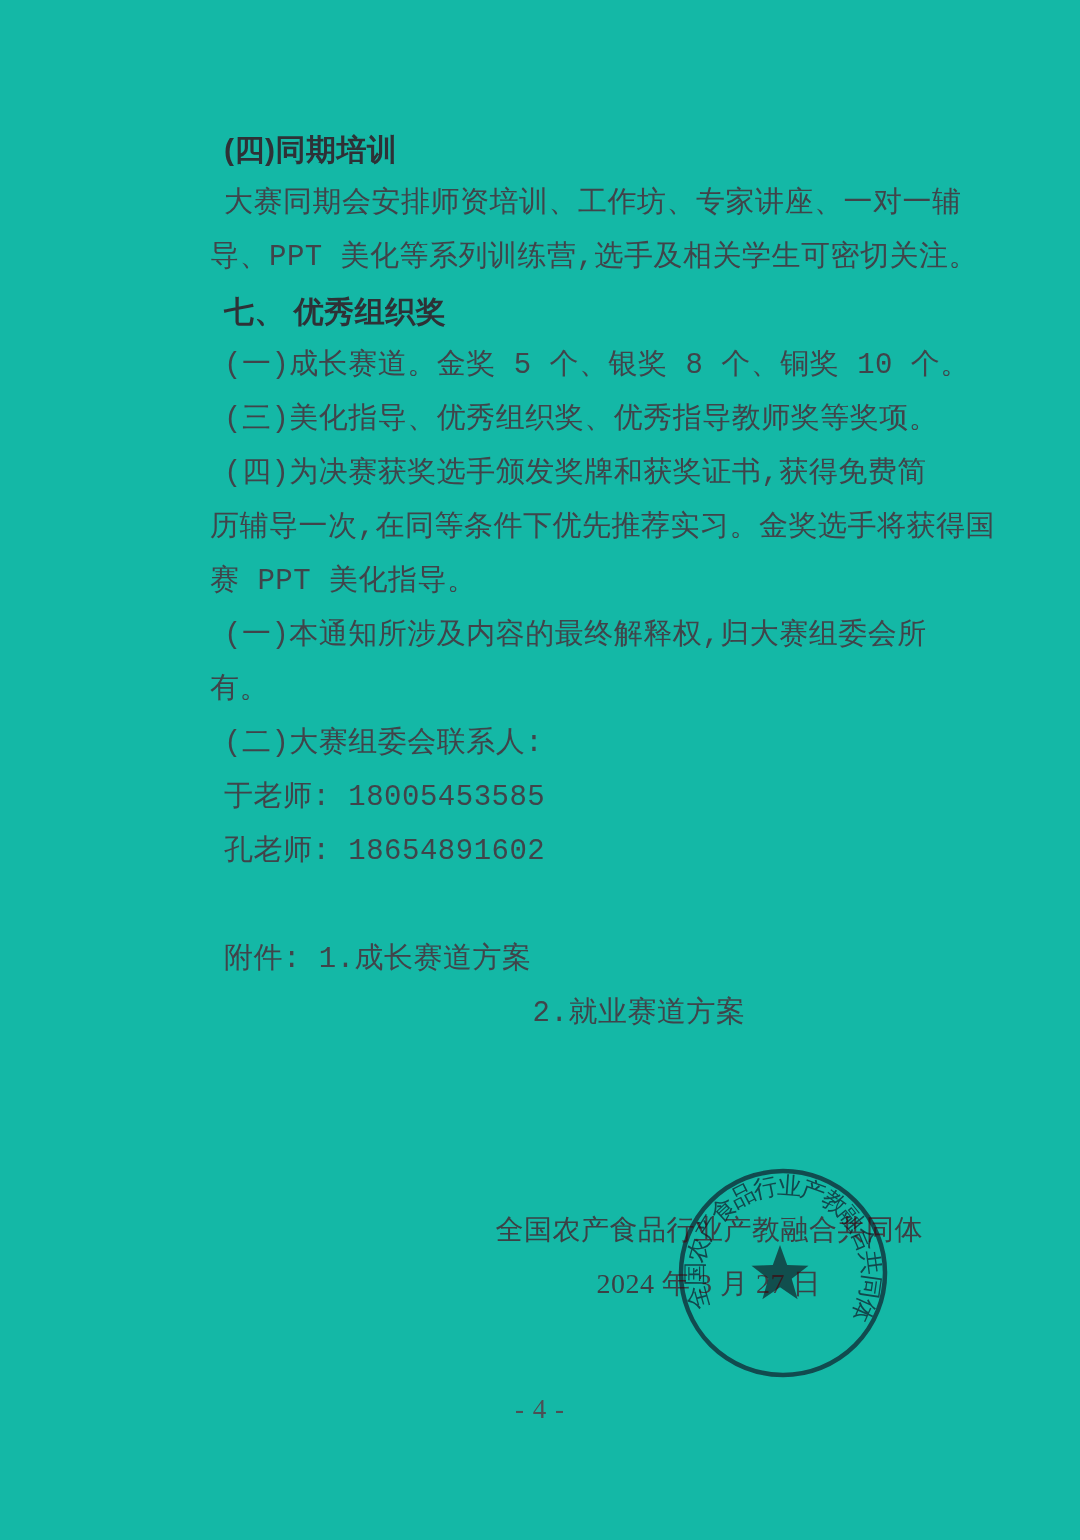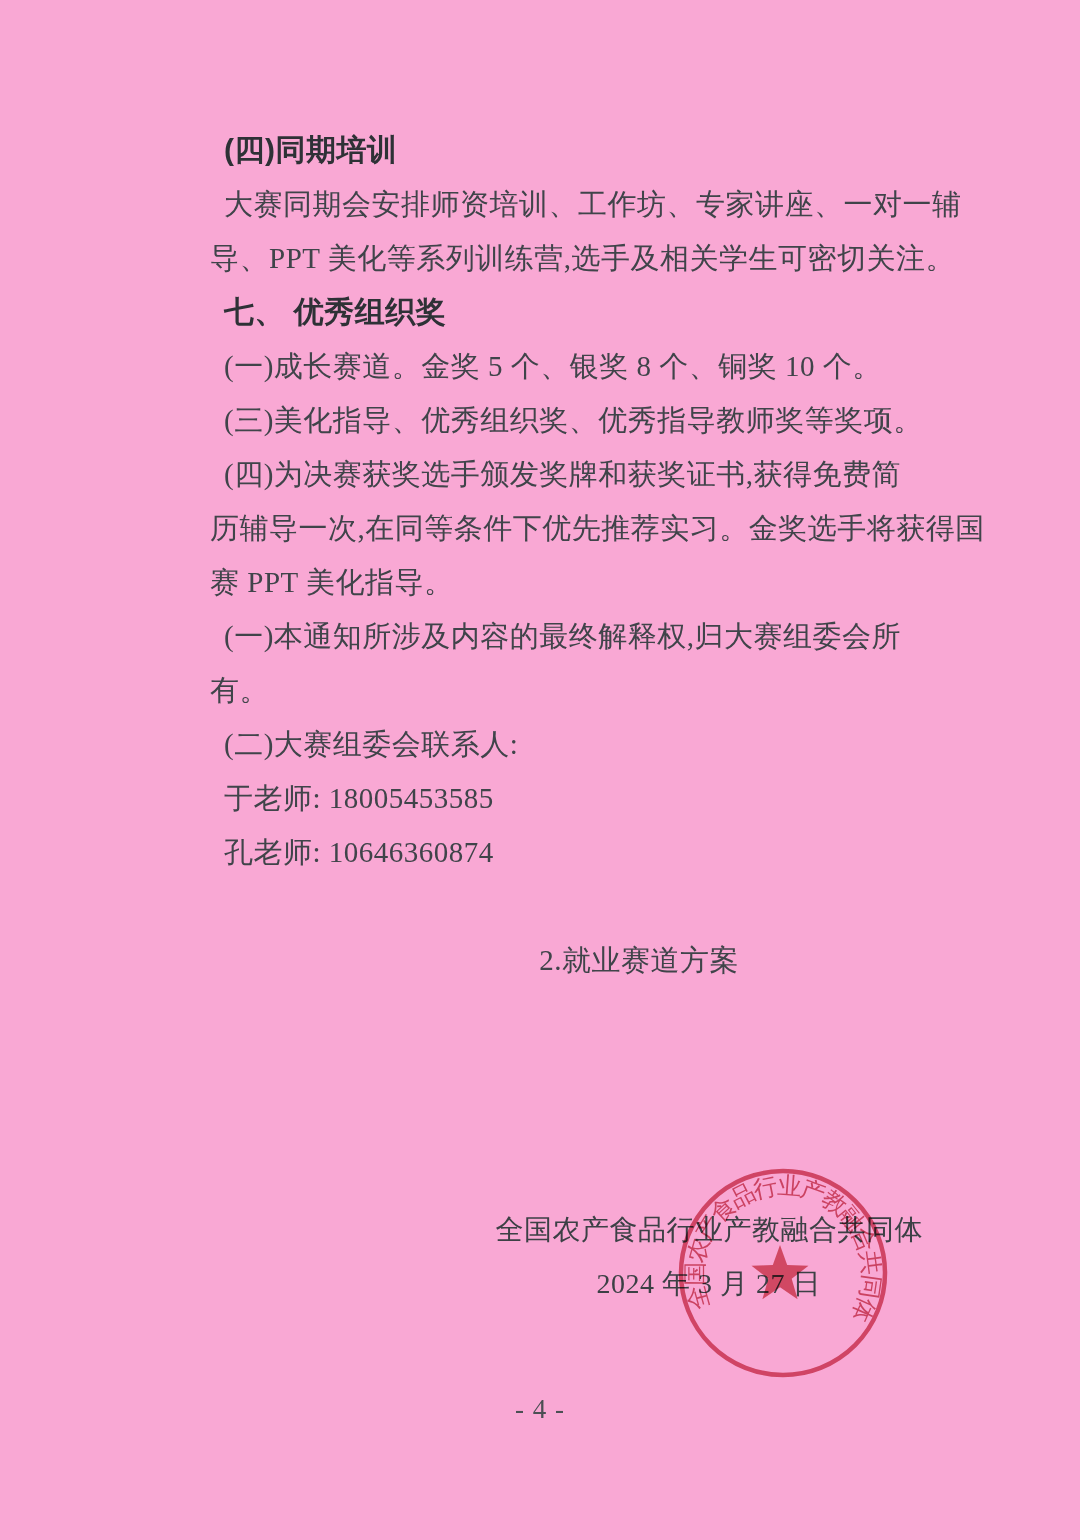--- a/index.html
+++ b/index.html
@@ -1,36 +1,36 @@
 <!DOCTYPE html>
 <html><head>
 <meta charset="utf-8">
 <style>
   html,body { margin:0; padding:0; background:#e8e8e8; }
   .page {
     position:relative;
     width:1080px; height:1540px;
     margin:0 auto;
-    background:#f9a8d4;
+    background:#14b8a6;
     overflow:hidden;
     font-family:"Liberation Serif", serif;
   }
   .text-column {
     position:absolute;
     left:166px; top:123px;
     width:790px;
   }
   .line {
     height:54px;
     line-height:54px;
     font-size:29px;
     letter-spacing:0.5px;
     white-space:pre;
     color:#40444a;
-    font-family:Liberation Serif, serif;
+    font-family:Liberation Mono, monospace;
   }
   .line.heading {
     font-family:"Liberation Sans", sans-serif;
     font-weight:700;
     font-size:30px;
     color:#2e3136;
     padding-left:58px;
   }
   .line.first   { padding-left:58px; }
   .line.cont    { padding-left:0;margin-left:44px; }
@@ -84,22 +84,23 @@
       <div class="line heading">七、 优秀组织奖</div>
       <div class="line first">(一)成长赛道。金奖 5 个、银奖 8 个、铜奖 10 个。</div>
       <div class="line first">(三)美化指导、优秀组织奖、优秀指导教师奖等奖项。</div>
       <div class="line first">(四)为决赛获奖选手颁发奖牌和获奖证书,获得免费简</div>
       <div class="line cont">历辅导一次,在同等条件下优先推荐实习。金奖选手将获得国</div>
       <div class="line cont">赛 PPT 美化指导。</div>
       <div class="line first">(一)本通知所涉及内容的最终解释权,归大赛组委会所</div>
       <div class="line cont">有。</div>
       <div class="line first">(二)大赛组委会联系人:</div>
       <div class="line first">于老师: 18005453585</div>
-      <div class="line first">孔老师: 10646360874</div>
+      <div class="line first">孔老师: 18654891602</div>
       <div class="line blank"></div>
+      <div class="line first">附件: 1.成长赛道方案</div>
       <div class="line attach">2.就业赛道方案</div>
       <div class="line blank"></div>
     </div>
 
   <div class="sig-org">全国农产食品行业产教融合共同体</div>
 
   <div class="sig-date">2024 年 3 月 27 日</div>
 
   <svg class="seal" width="230" height="230" viewBox="0 0 230 230">
     <circle class="seal-ring" cx="115" cy="114" r="102"></circle>

